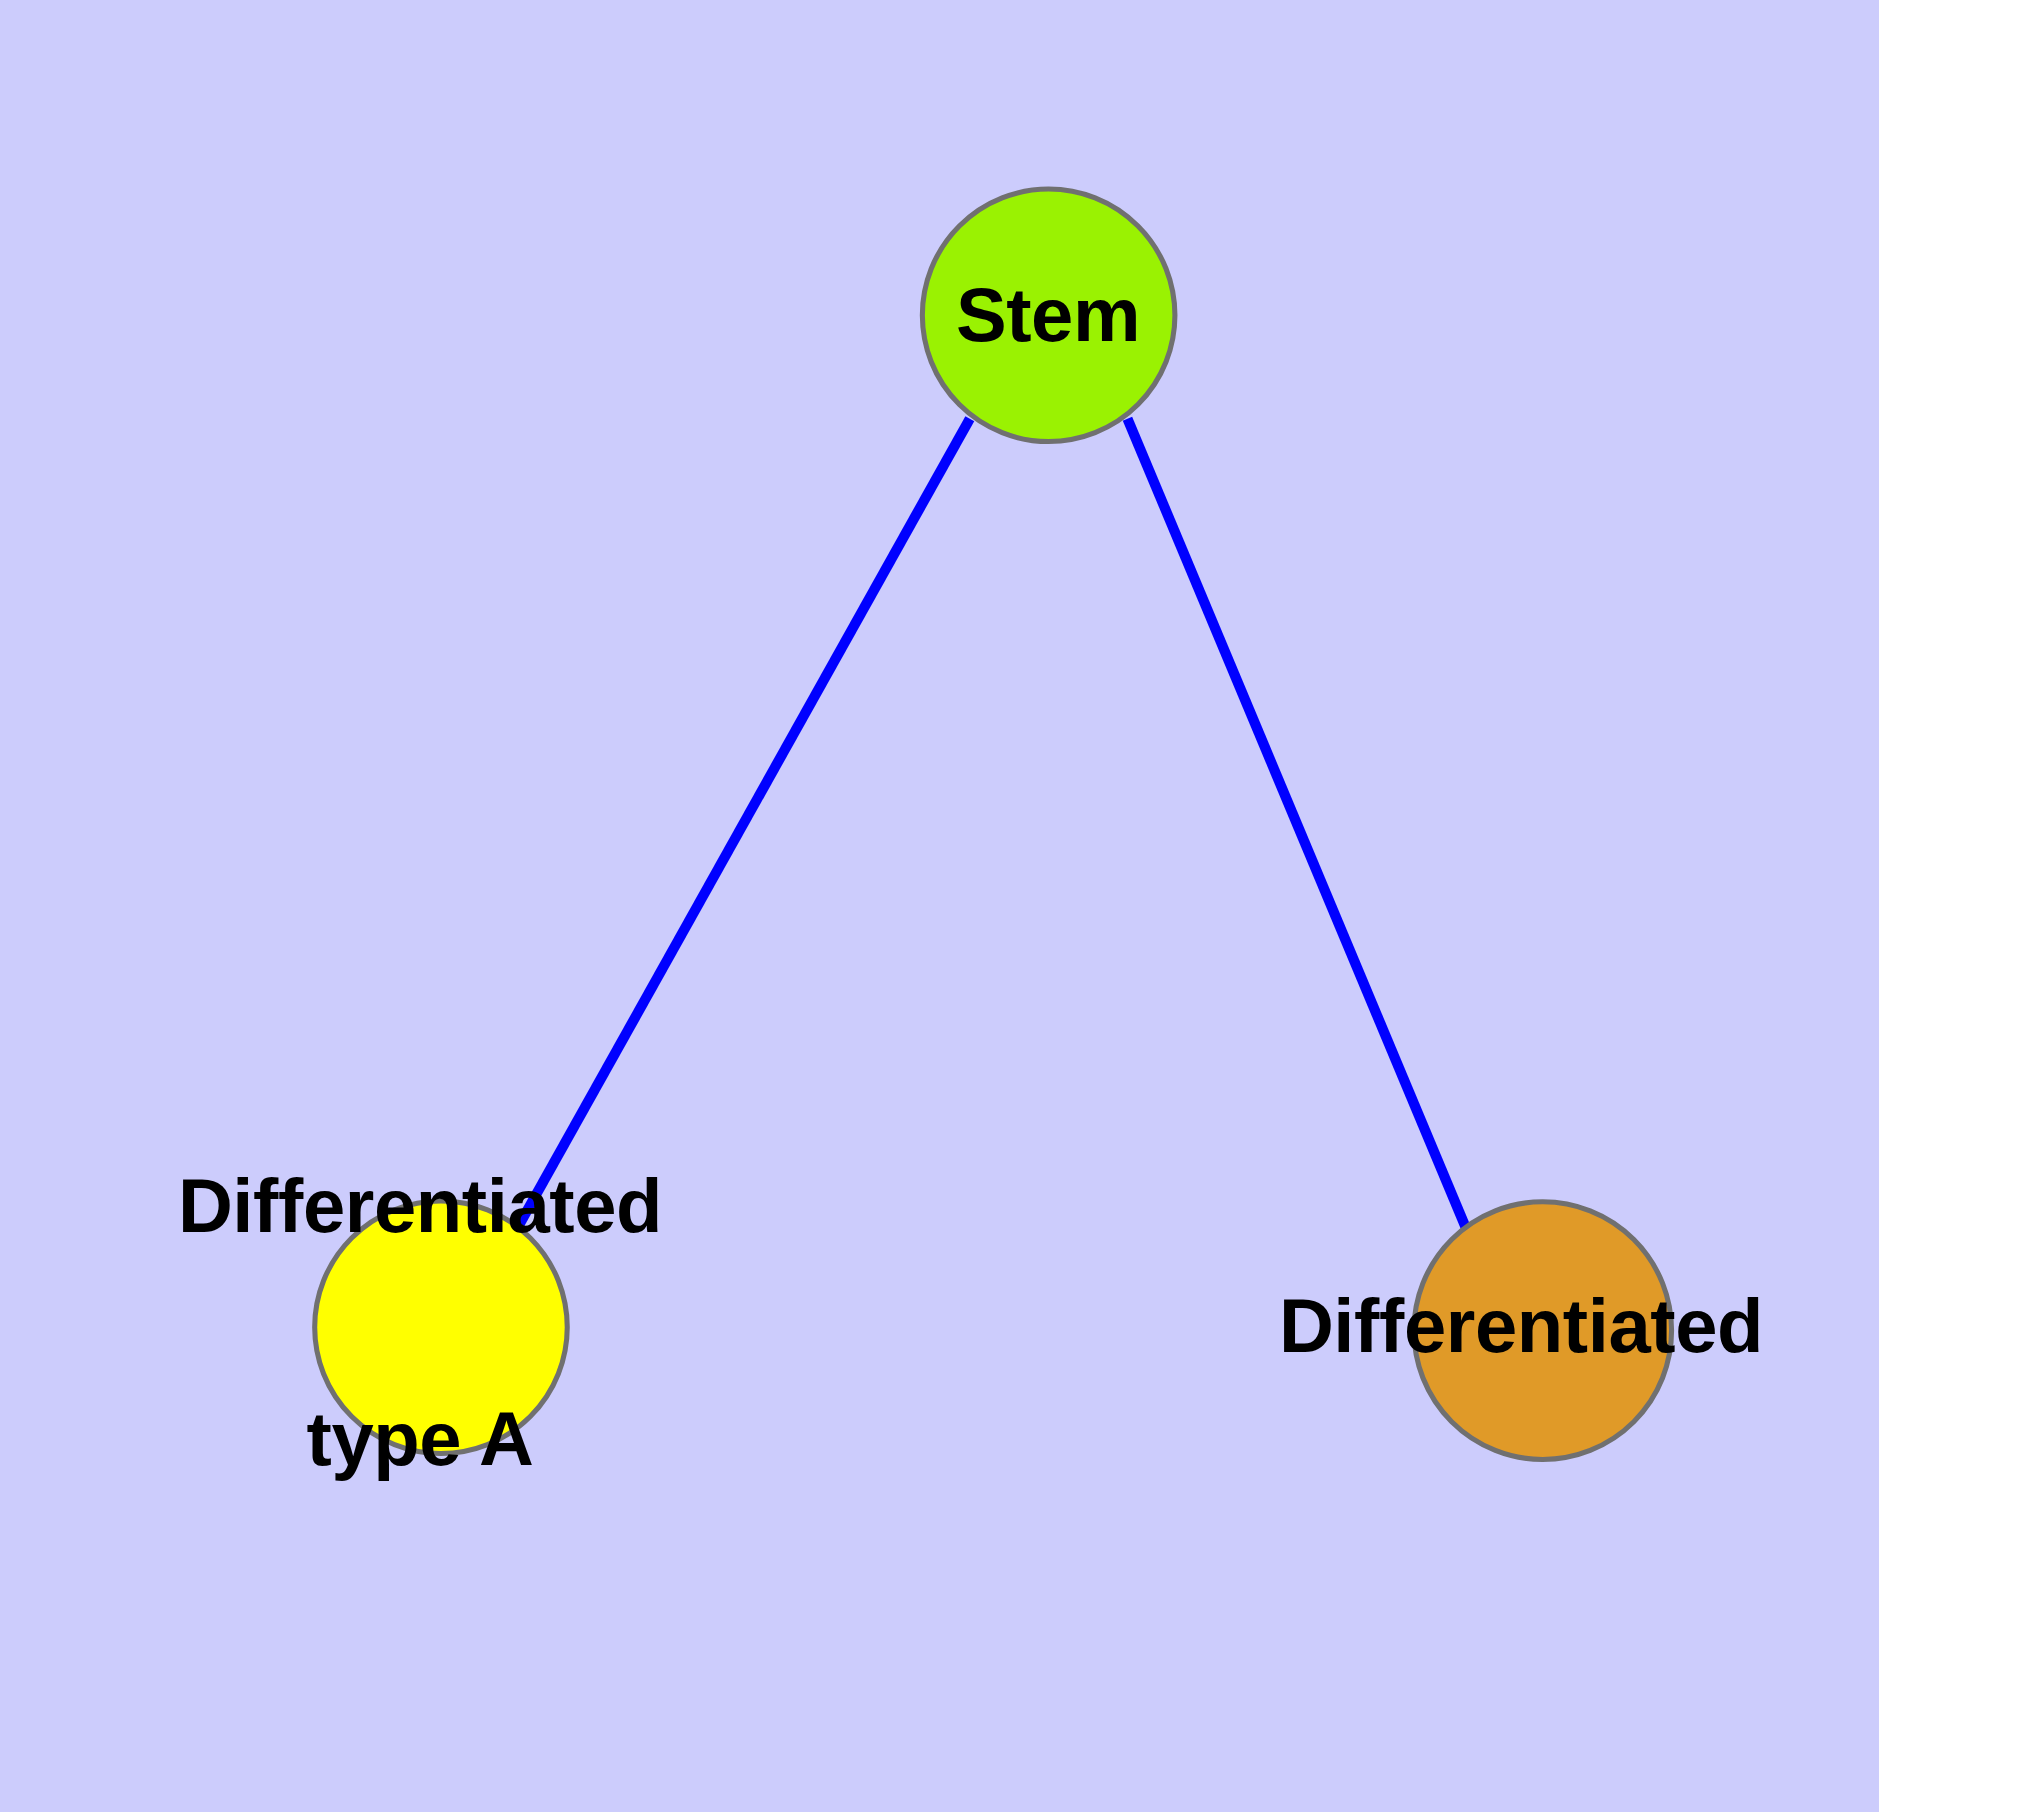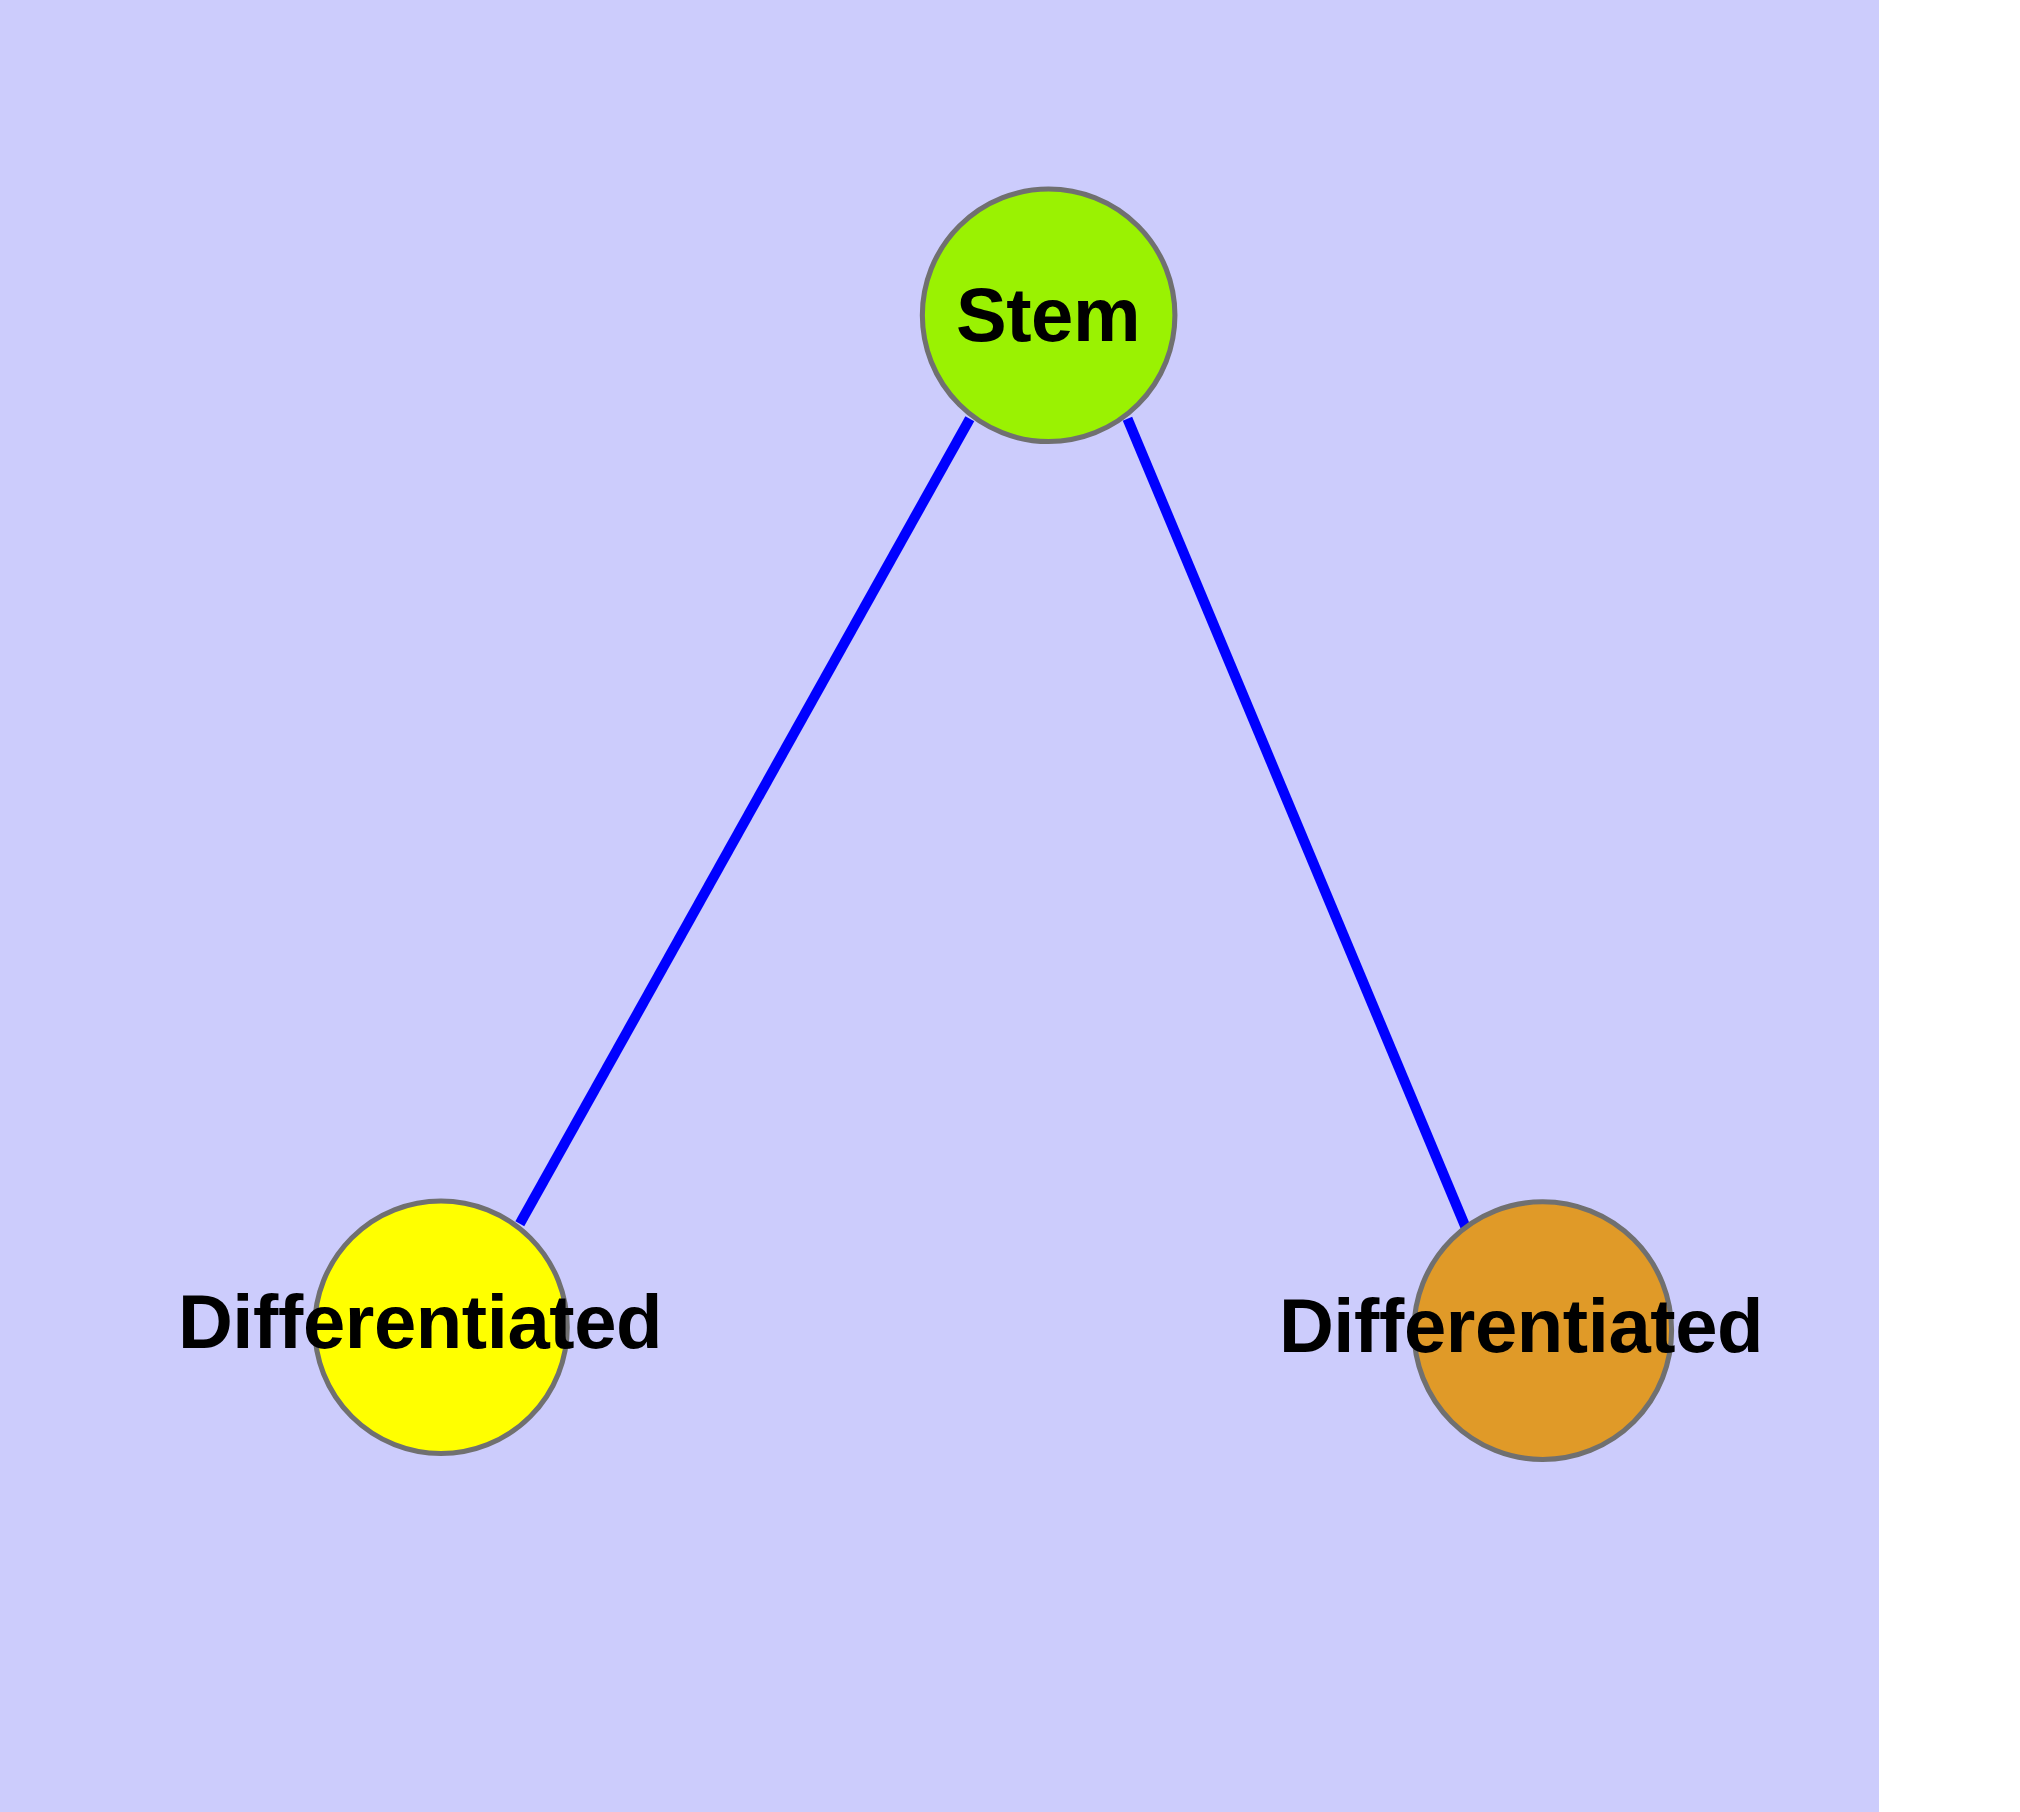--- a/index.html
+++ b/index.html
@@ -63,20 +63,21 @@
       <circle cx="1820" cy="1570" r="152" fill="#e09a28" stroke="#707070" stroke-width="6"></circle>
     </g>
   </svg>
 
   <div class="node-label" style="left:1048px; top:315px;">
     <div>Stem</div>
   </div>
 
   <div class="node-label" style="left:420px; top:1322px;">
     <div>Differentiated</div>
+    <div>type A</div>
   </div>
 
   <div class="node-label" style="left:1521px; top:1326px;">
     <div>Differentiated</div>
   </div>
 
 </div>
 
 
 </body></html>

